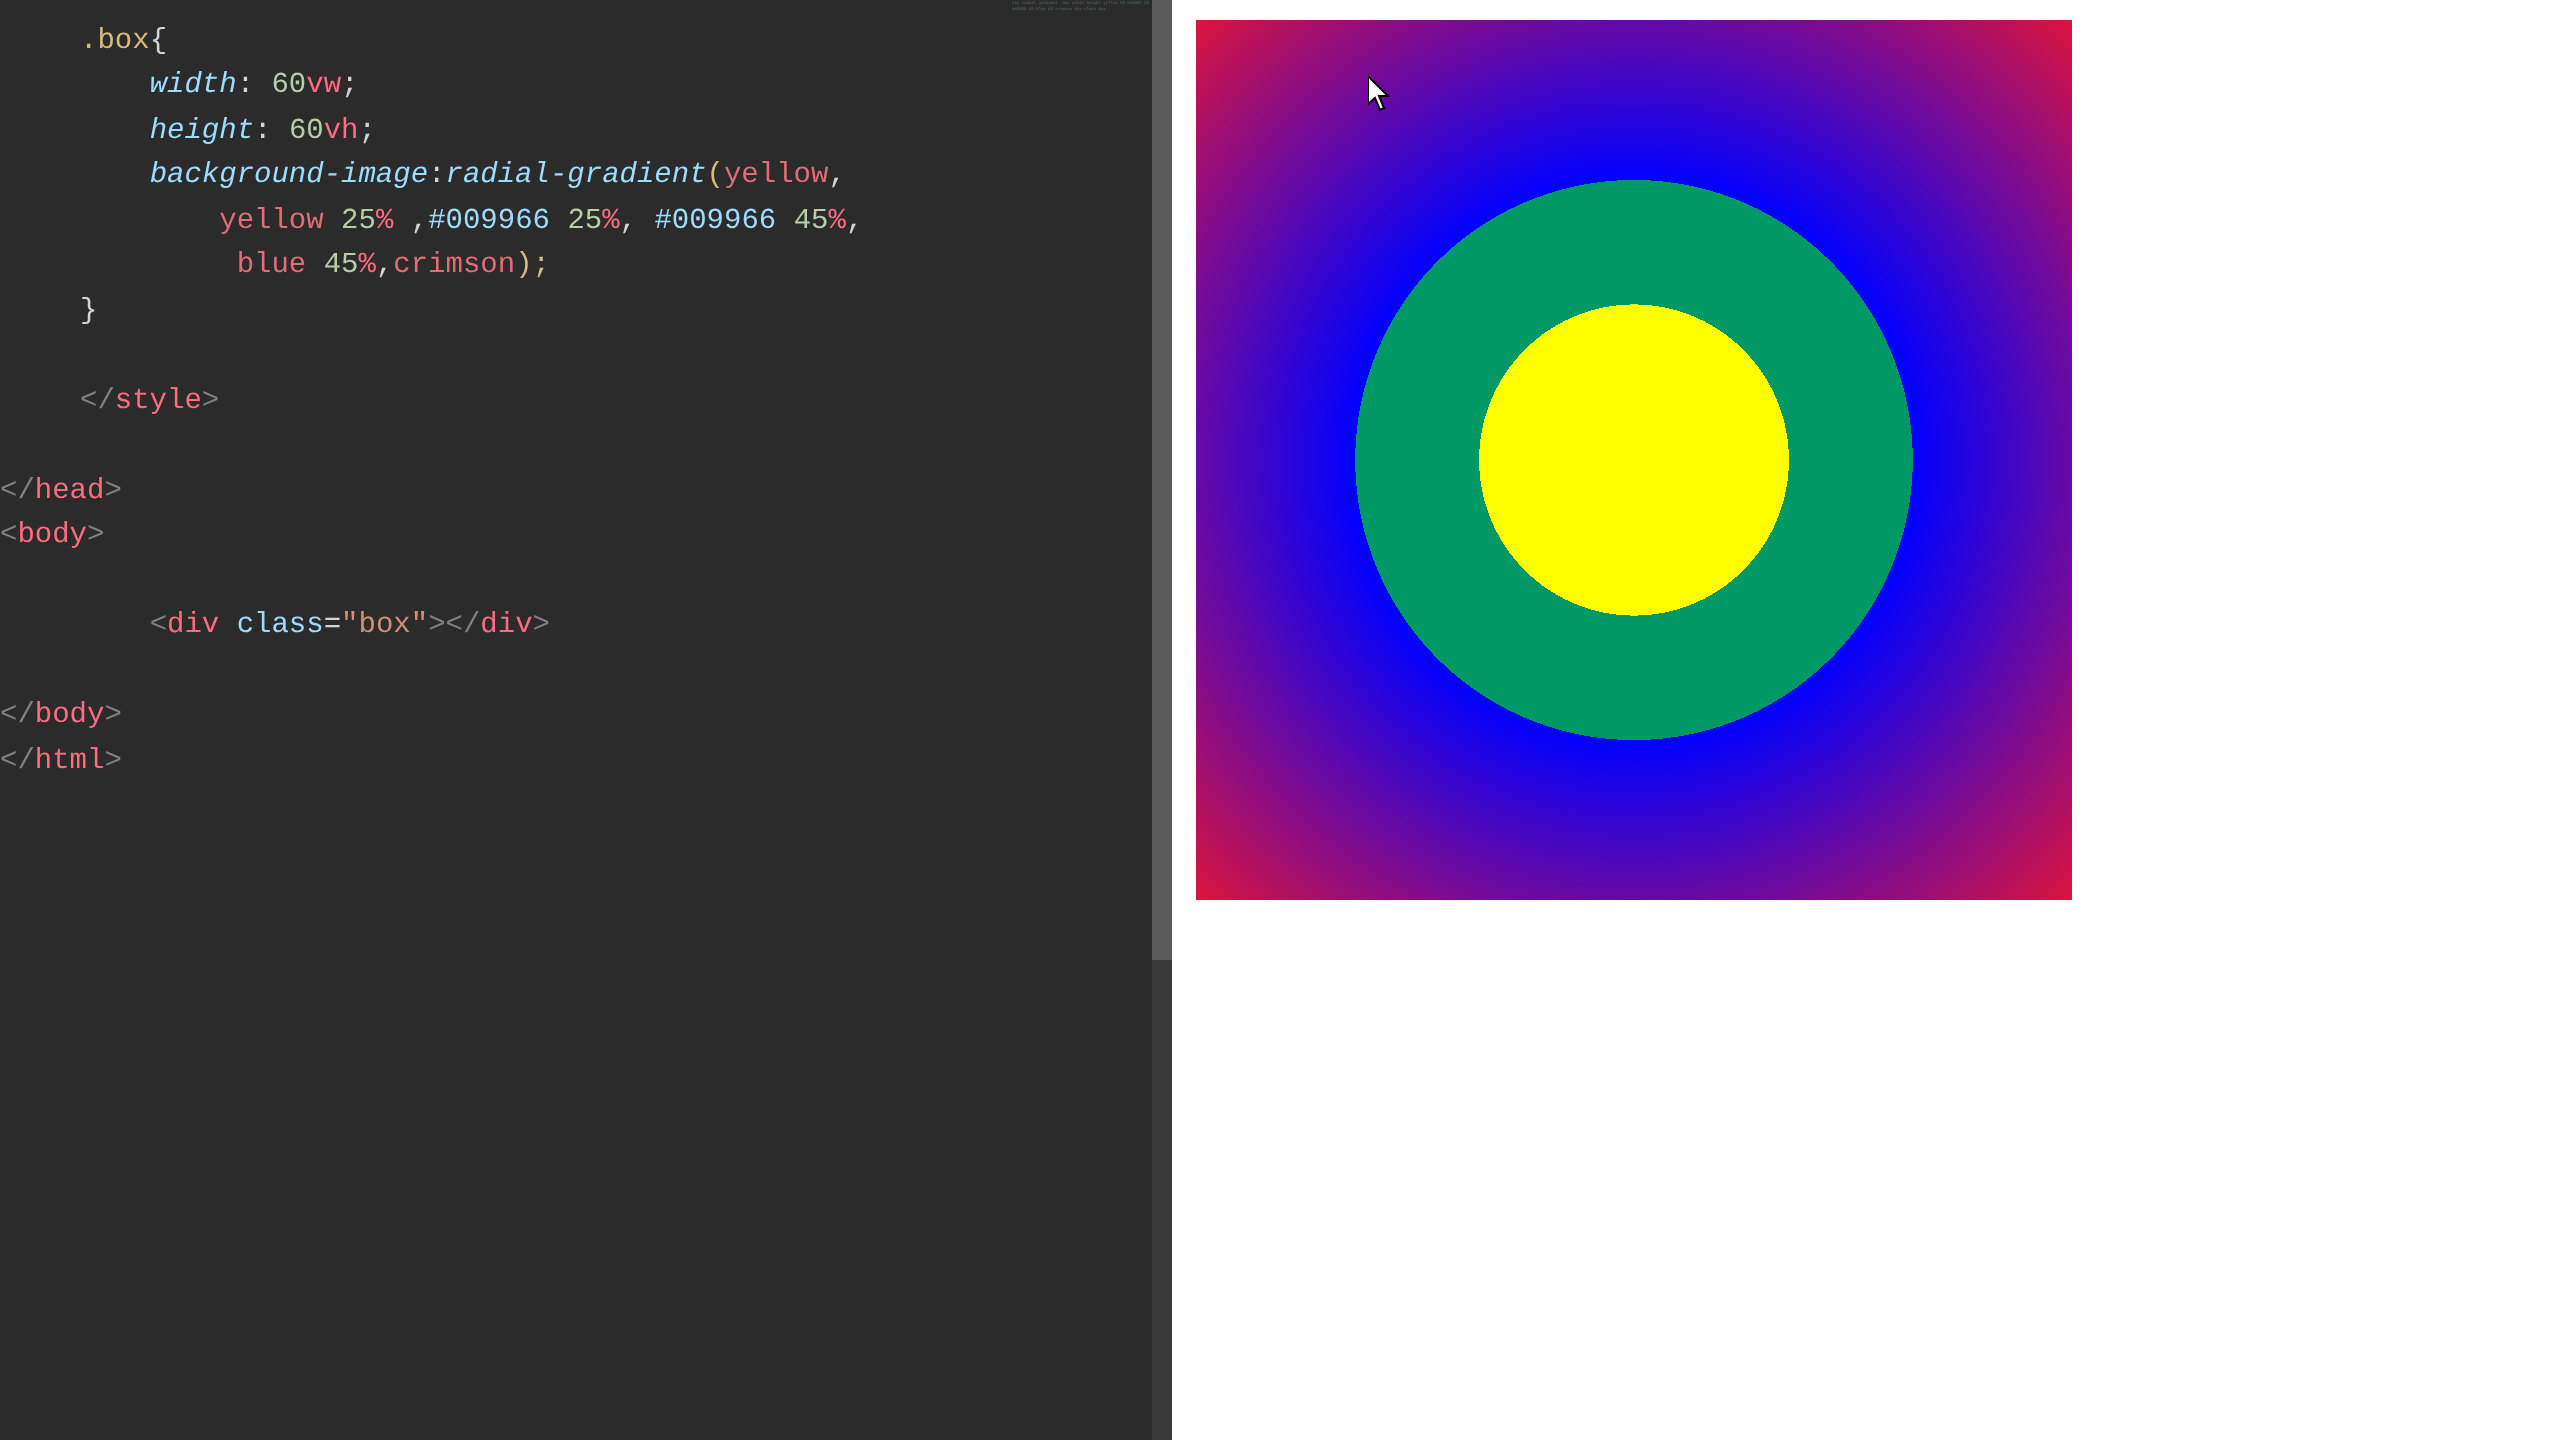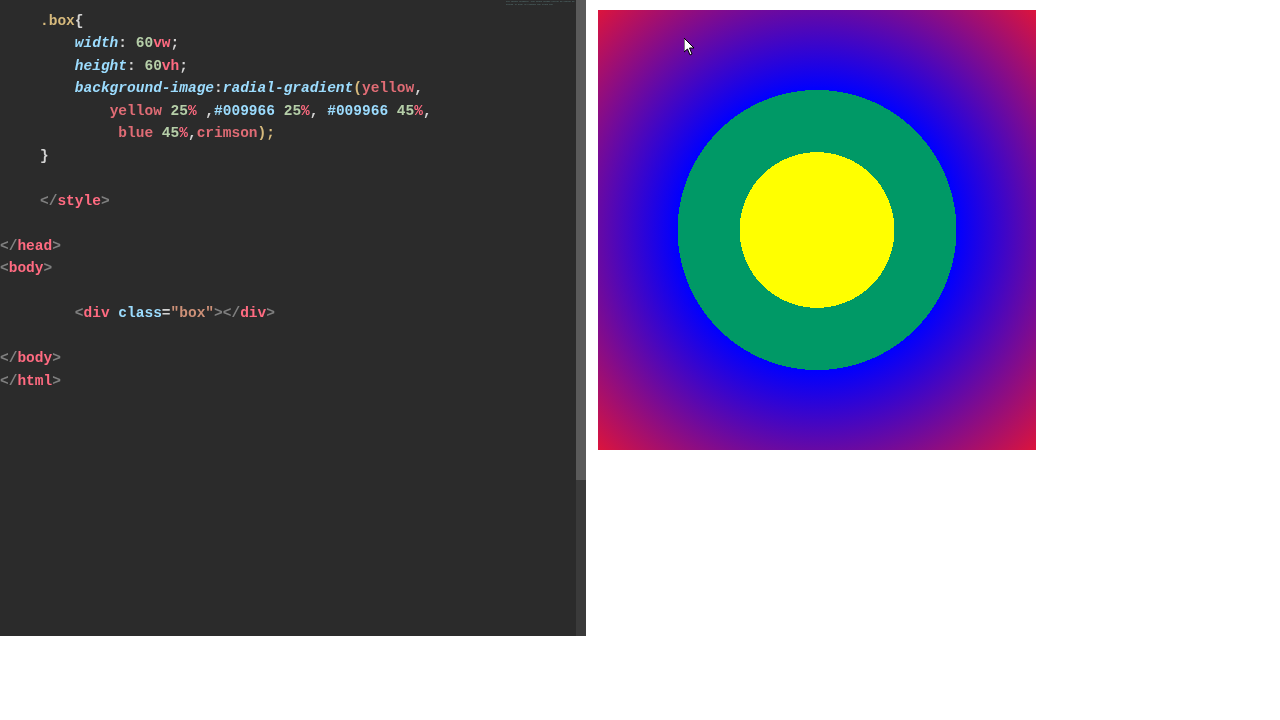--- a/index.html
+++ b/index.html
@@ -10,26 +10,25 @@
     background:#ffffff;
     width:1280px;
     height:720px;
     overflow:hidden;
     line-height:1.55;
   }
   
   .editor-panel{
     position:relative;
     width:586px;
-    height:636px;
+    height:720px;
     background:#2b2b2b;
     color:#d4d4d4;
     box-sizing:border-box;
     padding:10px 0 0 40px;
-    font-weight:bold;
   }
   .editor-panel .scrollbar{
     position:absolute;
     right:0;top:0;bottom:0;
     width:10px;
     background:#3a3a3a;
   }
   .editor-panel .scrollbar .thumb{
     position:absolute;
     top:0;left:0;right:0;

